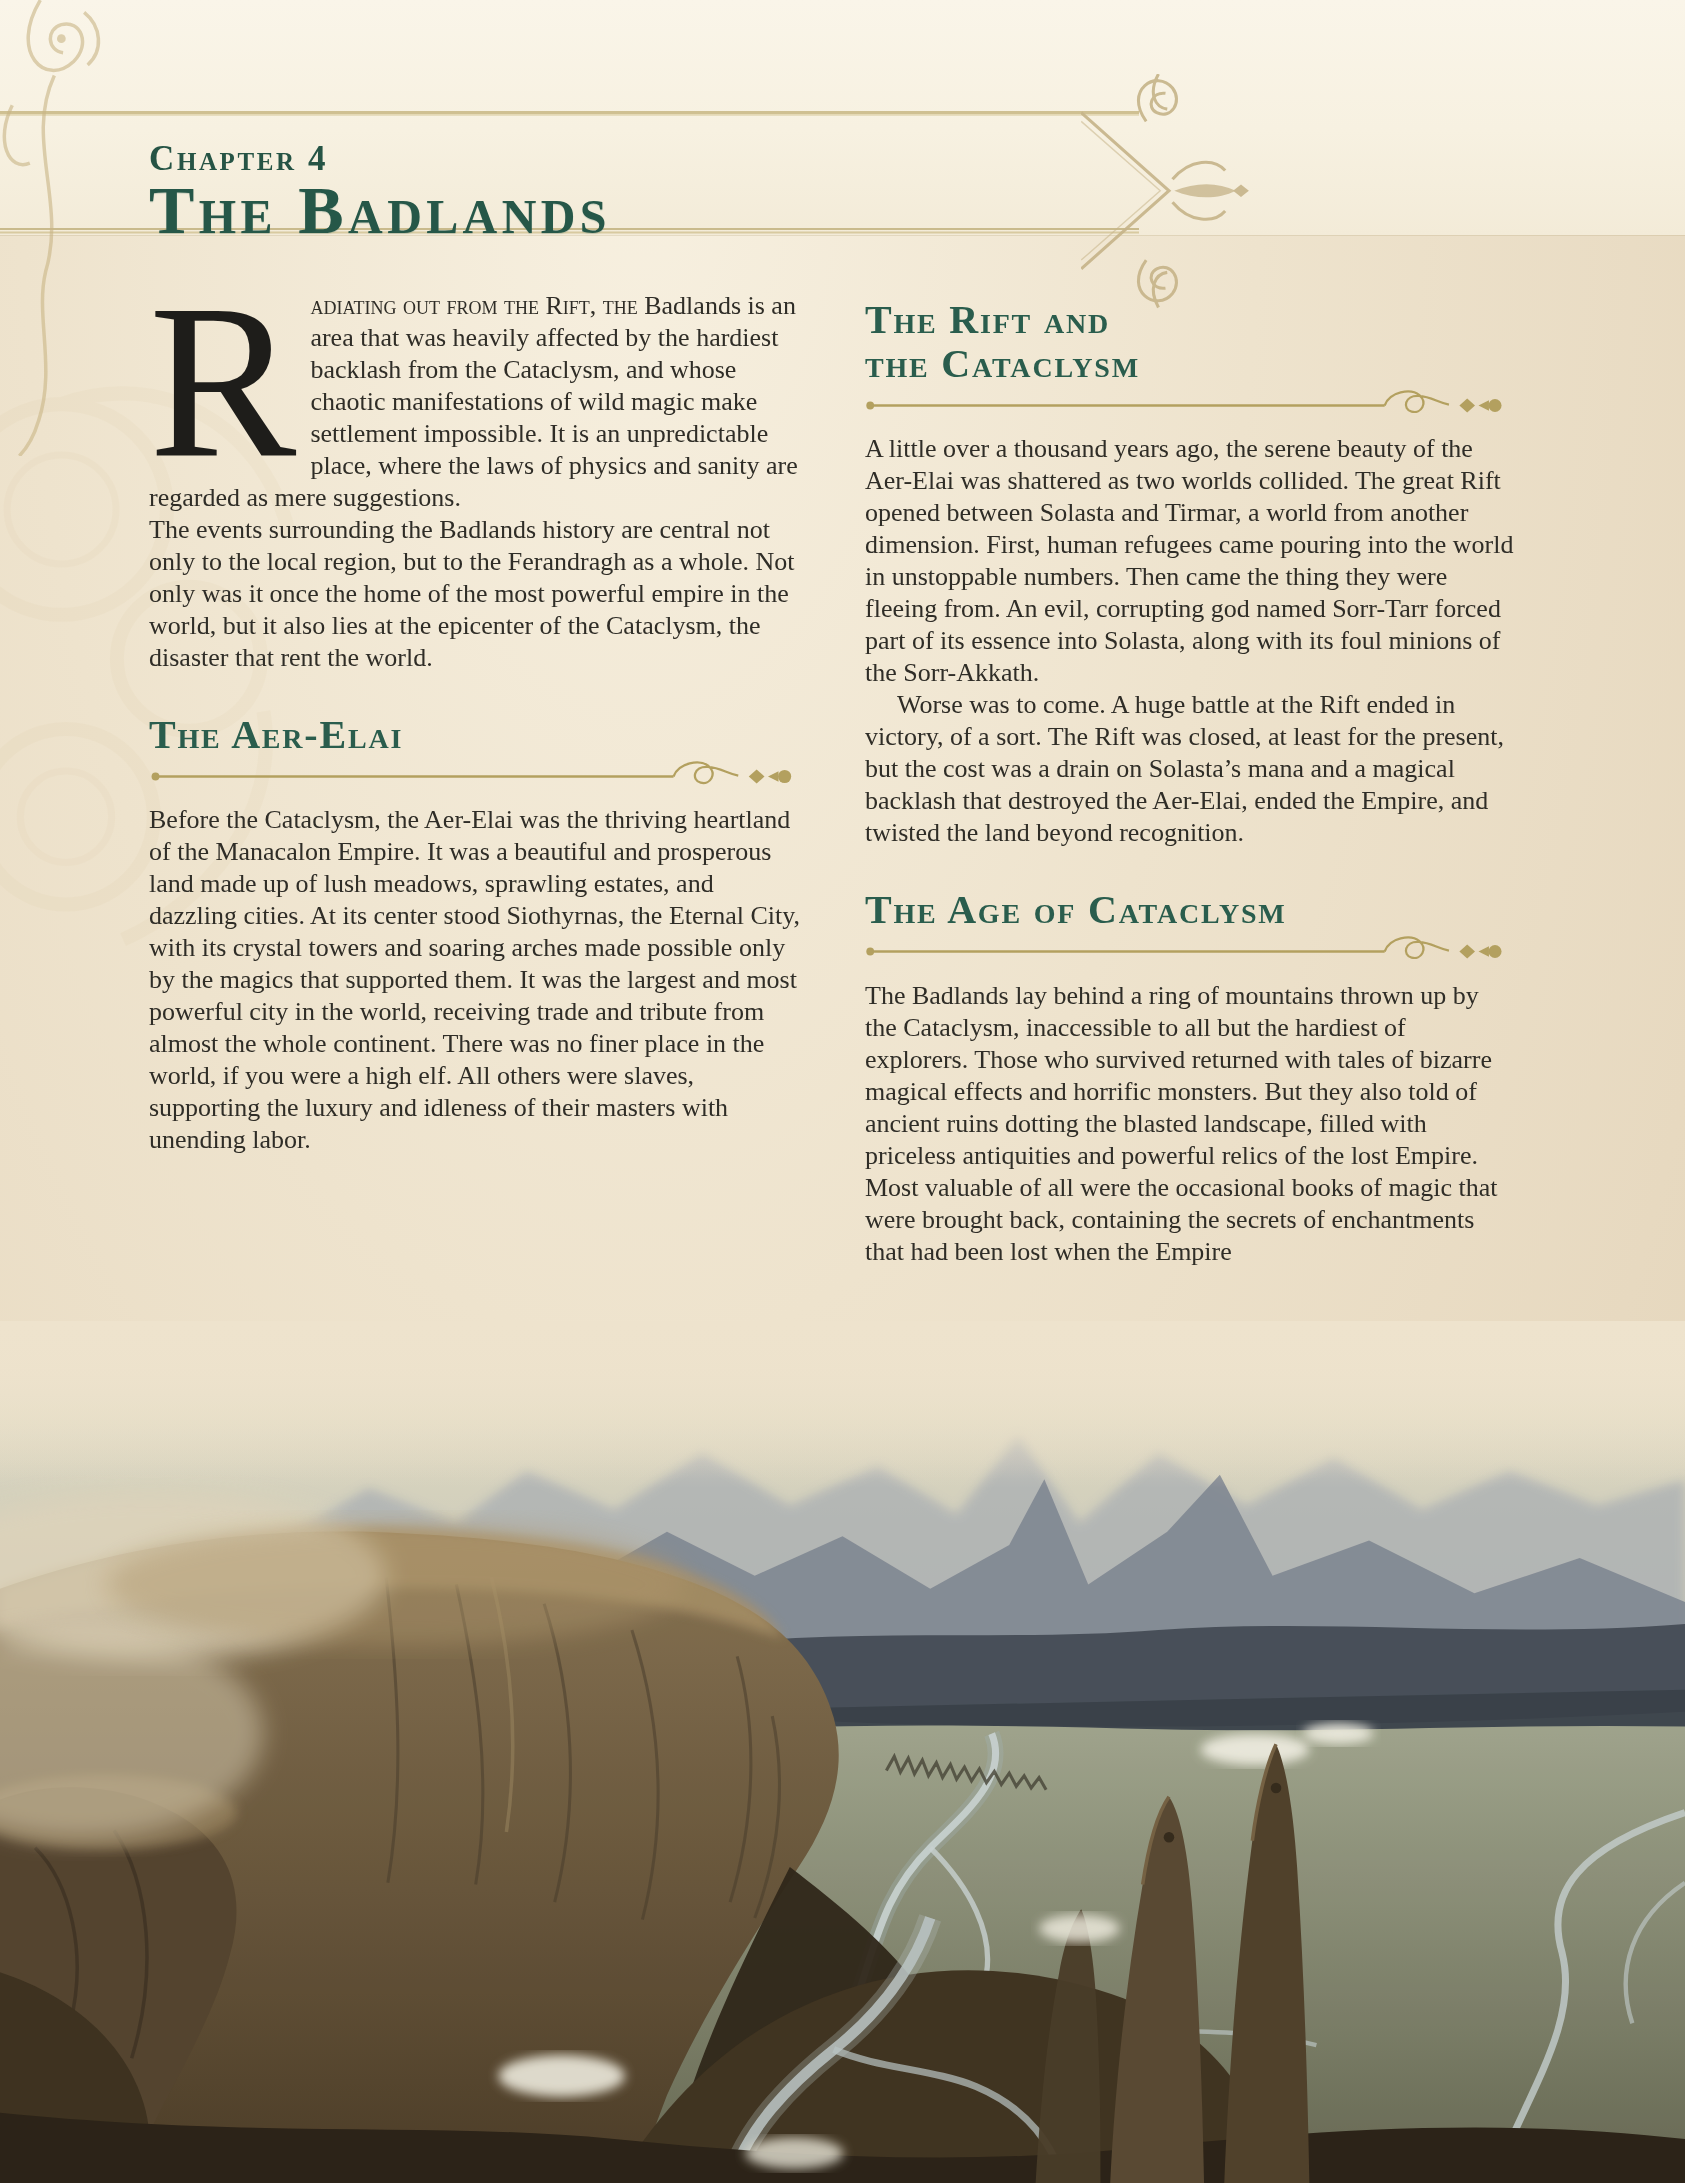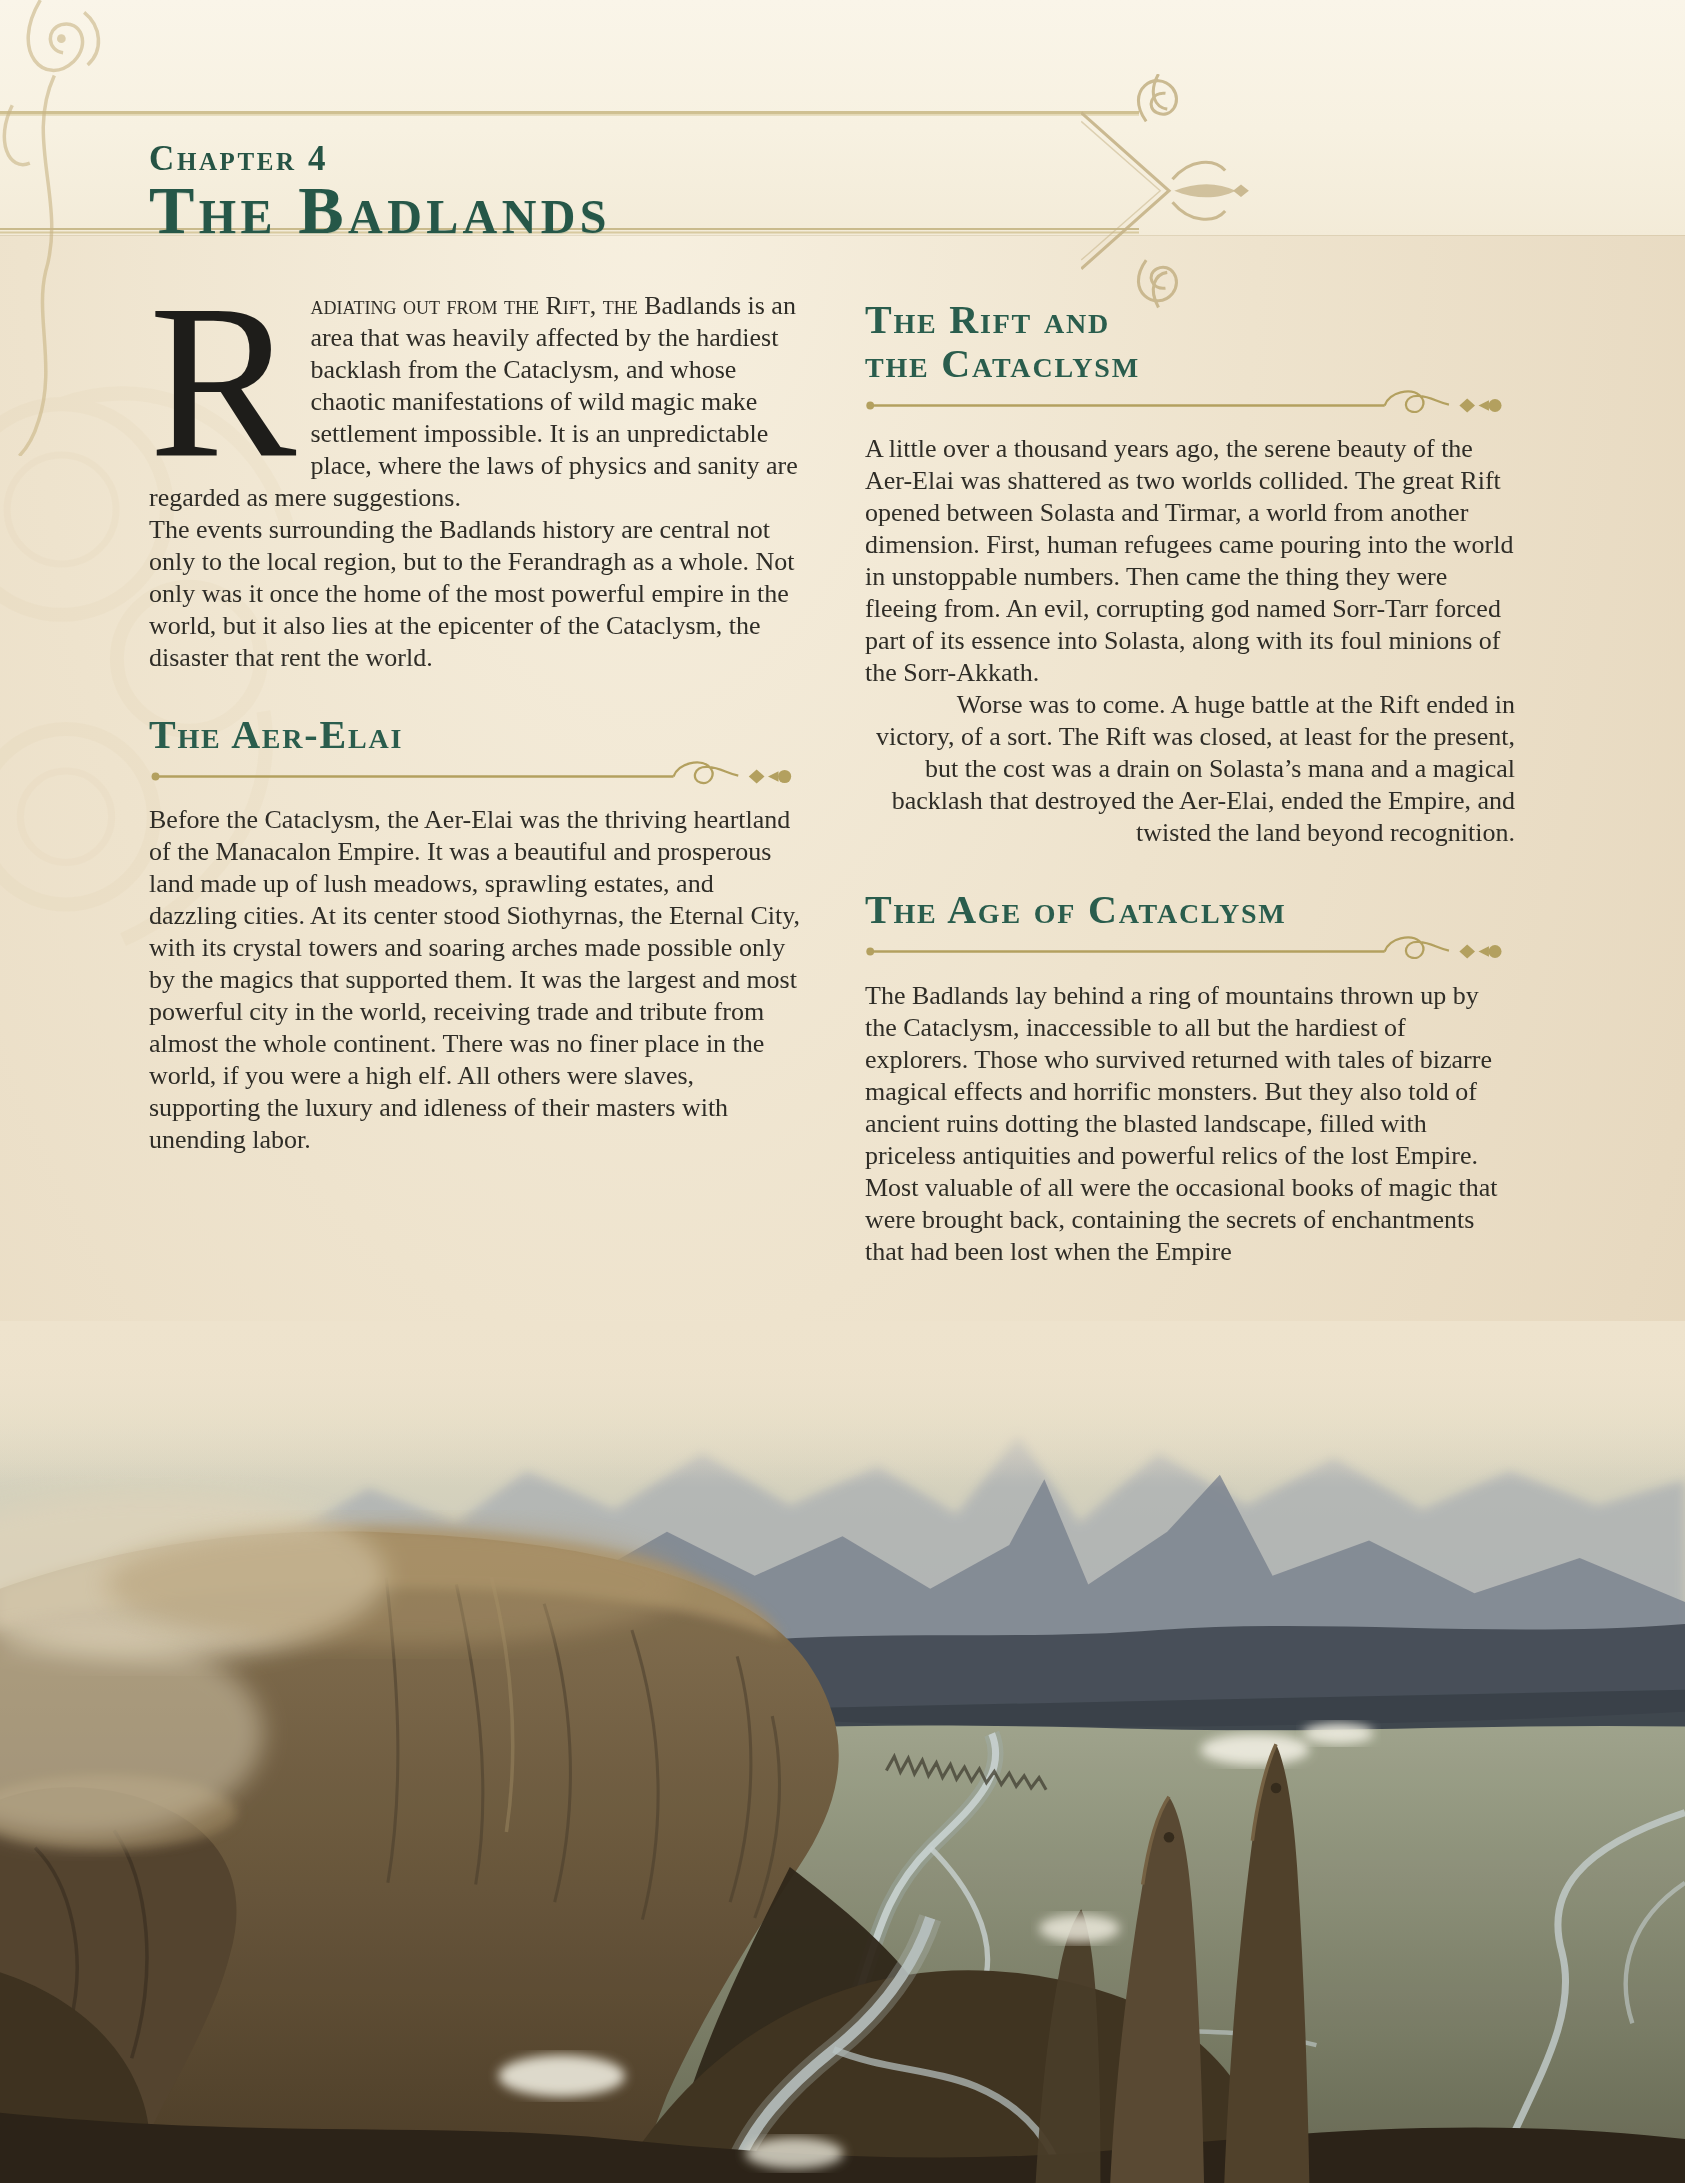--- a/index.html
+++ b/index.html
@@ -21,21 +21,21 @@
     color:#265748;letter-spacing:4.4px;text-shadow:0 0.9px 0.9px rgba(120,150,135,.35);}
   
   .banner-ornament{position:absolute;left:1081px;top:74px;}
   .corner-ornament{position:absolute;left:0;top:0;}
   .watermark{position:absolute;left:0;top:290px;opacity:.5;}
   
   .col{position:absolute;top:290px;color:#2f2d27;}
   .col-left{left:149px;width:657px;}
   .col-right{left:865px;width:650px;}
   .body-text{font-size:26px;line-height:32px;margin:0;}
-  .indent{text-indent:32px;text-align:right;}
+  .indent{text-indent:32px;}
   .smallcaps{font-variant:small-caps;}
   .dropcap{float:left;font-size:221px;line-height:172px;height:176px;padding:5.3px 14px 0 0;color:#1e1d1a;}
   h2,h3{font-weight:600;color:#2a5d4d;margin:0;}
   h2{font-variant:small-caps;font-size:51px;line-height:54px;letter-spacing:1.8px;margin:40px 0 10.5px;}
   h3{font-variant:small-caps;font-size:40px;line-height:44px;letter-spacing:1.8px;margin:39px 0 1.8px;white-space:pre-line;}
   h3.first{margin-top:8px;}
   .rule-flourish{display:block;margin:0 0 10.5px;}
   .section p + p{margin-top:0;}
   
   .scene{position:absolute;left:0;top:1321px;width:1685px;height:863px;}

